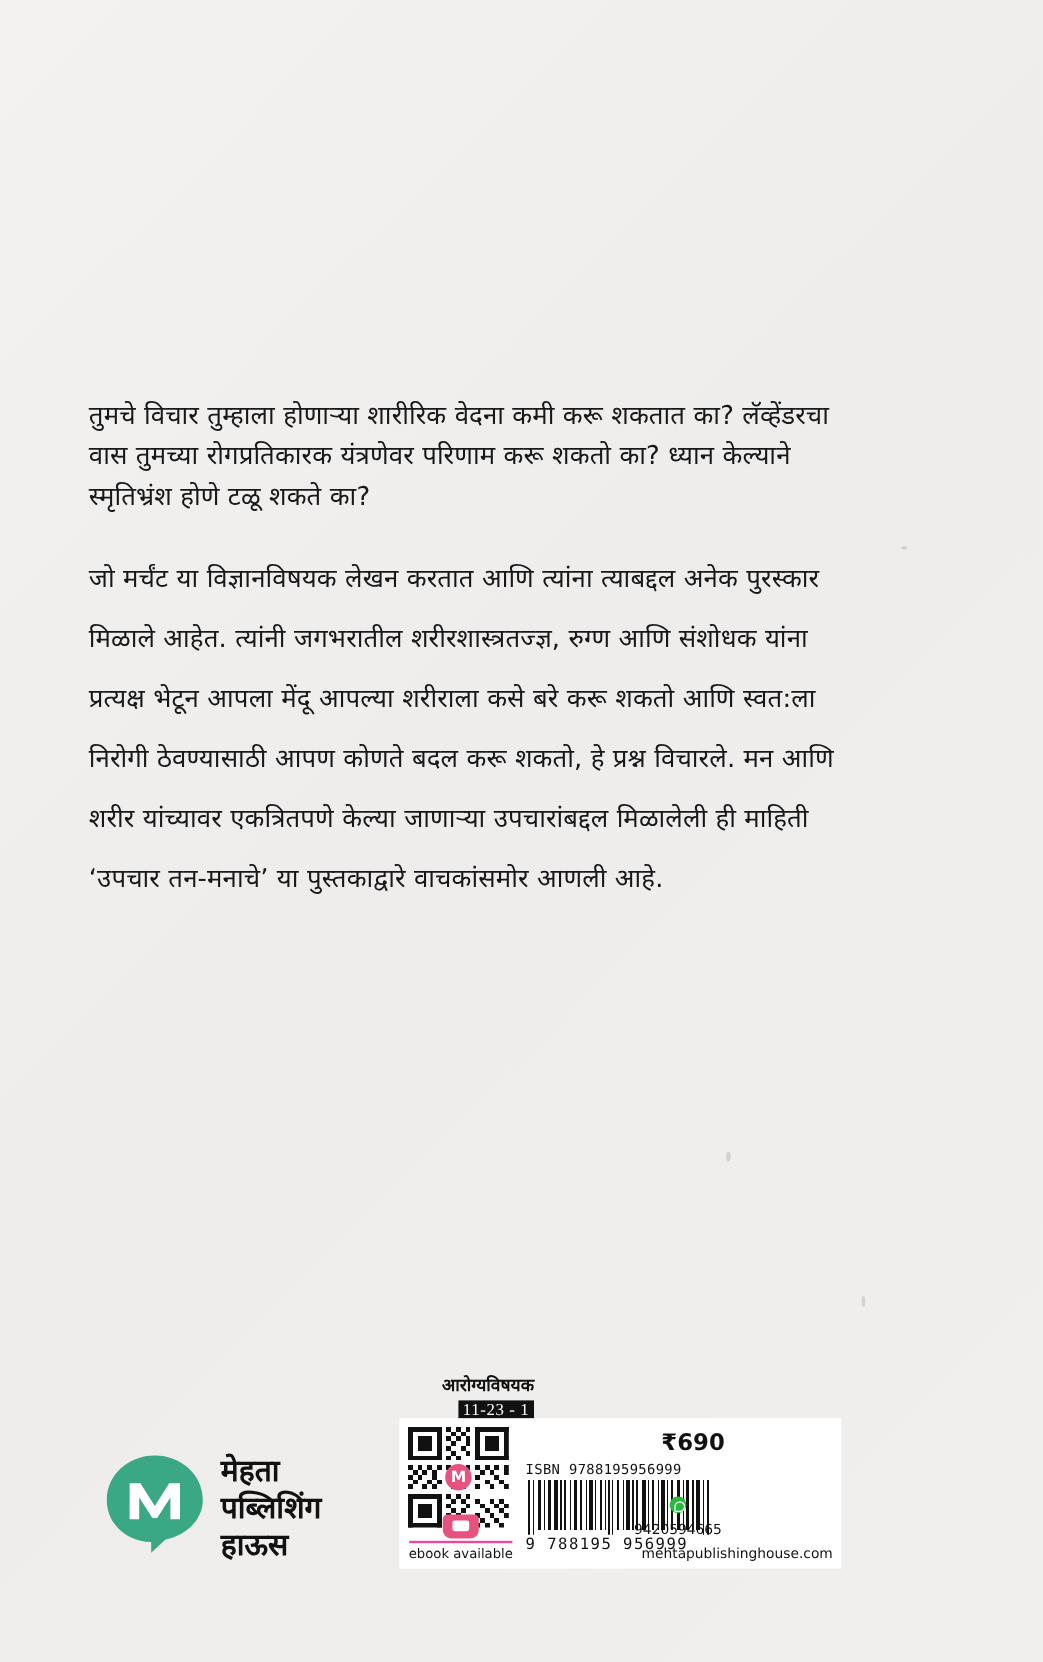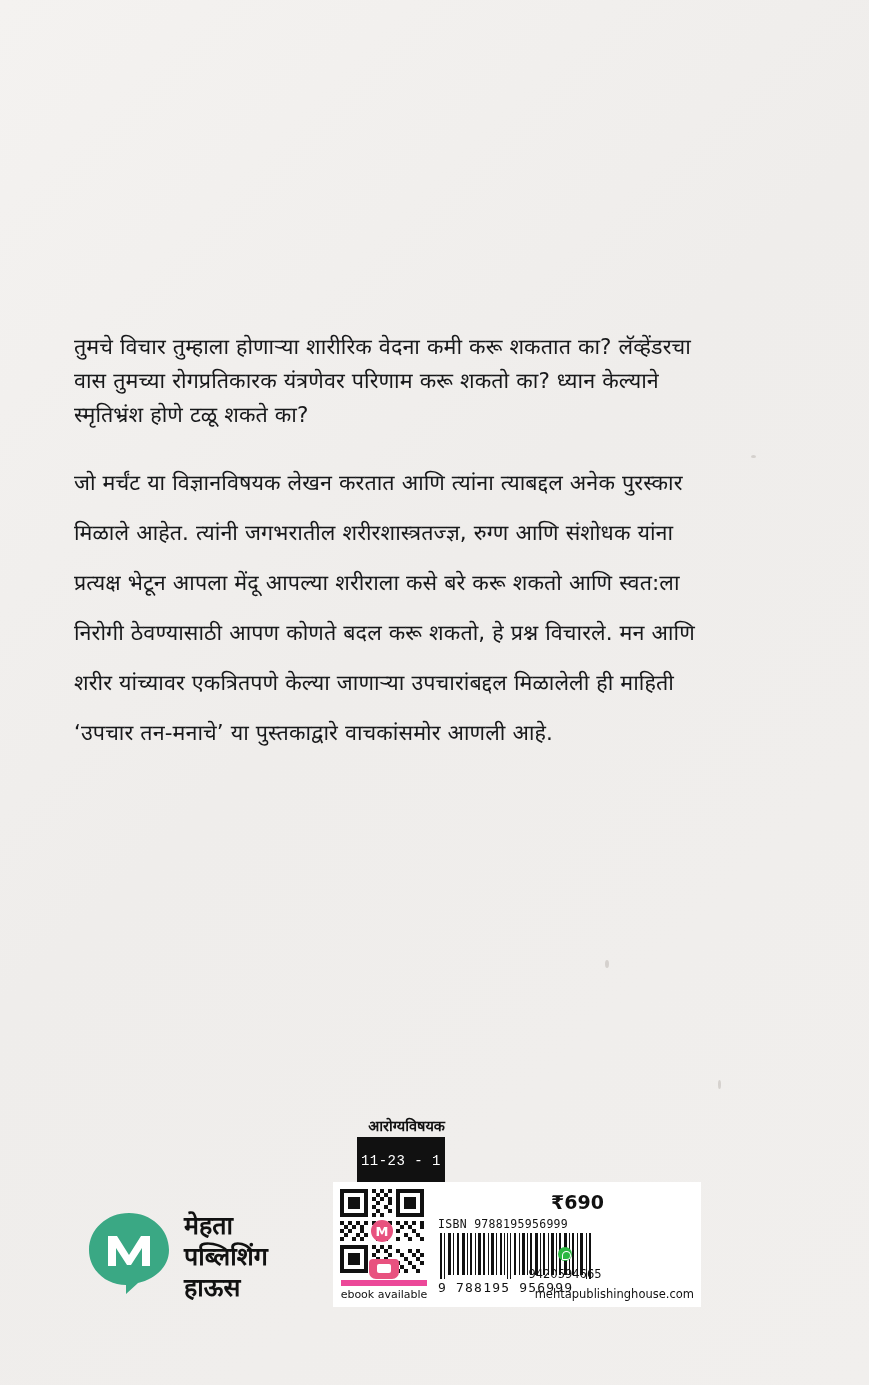--- a/index.html
+++ b/index.html
@@ -79,23 +79,23 @@
   .category-tag .cat-label {
     font-size: 14.5px;
     color: #111;
     font-weight: bold;
     line-height: 17px;
   }
   .category-tag .cat-code {
     margin-top: 2px;
     background: #111;
     color: #fff;
-    font-family: Liberation Mono, monospace;
+    font-family: Liberation Serif, serif;
     font-size: 14px;
-    padding: 16px 4px;
+    padding: 1px 4px;
     display: inline-block;
     letter-spacing: 0.5px;
   }
 
   
   .info-card {
     position: absolute;
     left: 333px;
     bottom: 78px;
     width: 366px;
@@ -149,21 +149,21 @@
     top: 5px;
     transform: translateX(-50%);
     width: 14px;
     height: 9px;
     background: #fff;
     border-radius: 2px;
   }
   .ebook-label {
     font-size: 11px;
     color: #111;
-    border-top: 6px solid #ec4899;
+    border-top: 2px solid #ec4899;
     padding-top: 2px;
     display: inline-block;
   }
   .price {
     position: absolute;
     right: 96px;
     top: 8px;
     font-size: 19px;
     font-weight: bold;
     color: #111;

